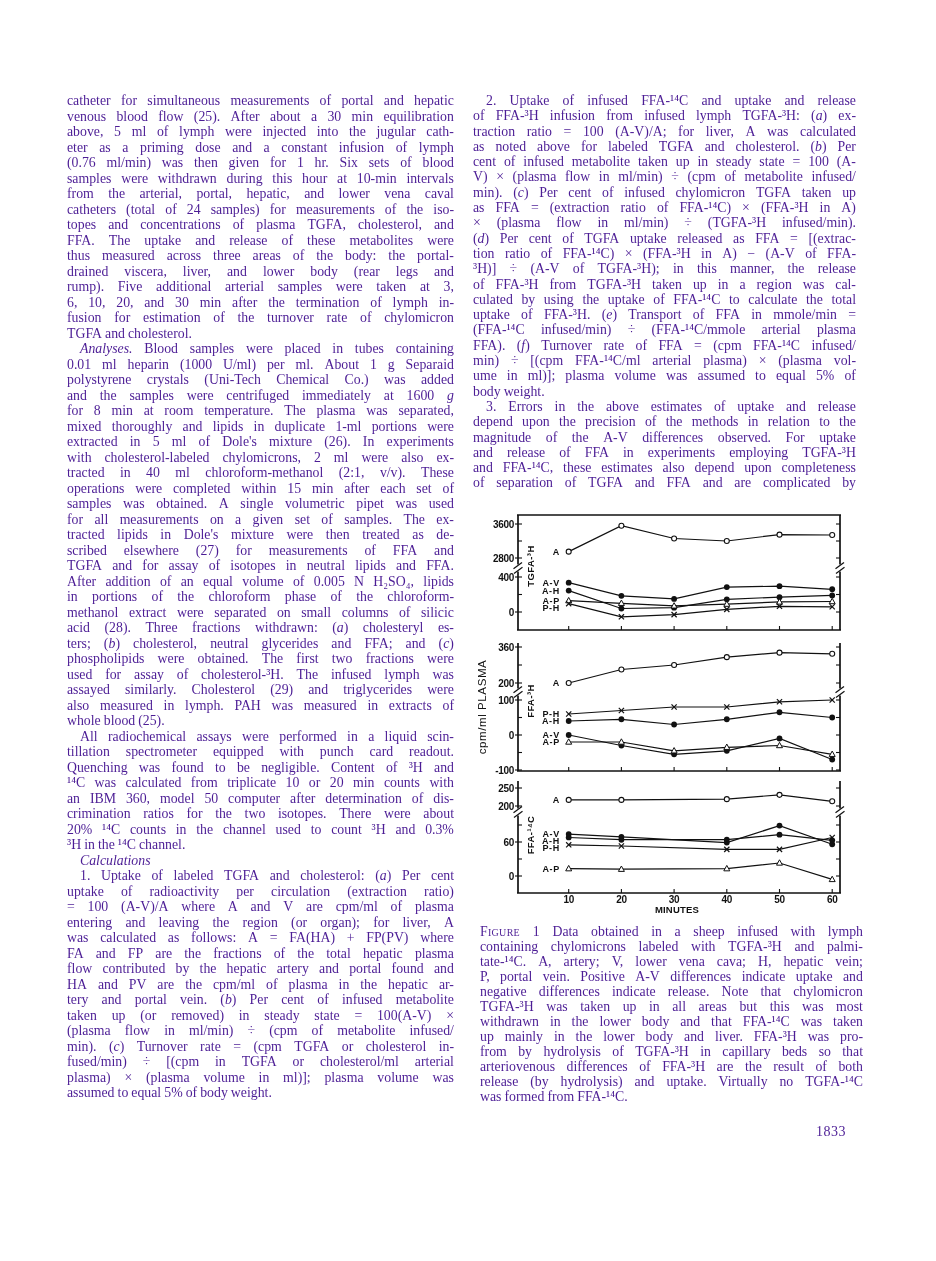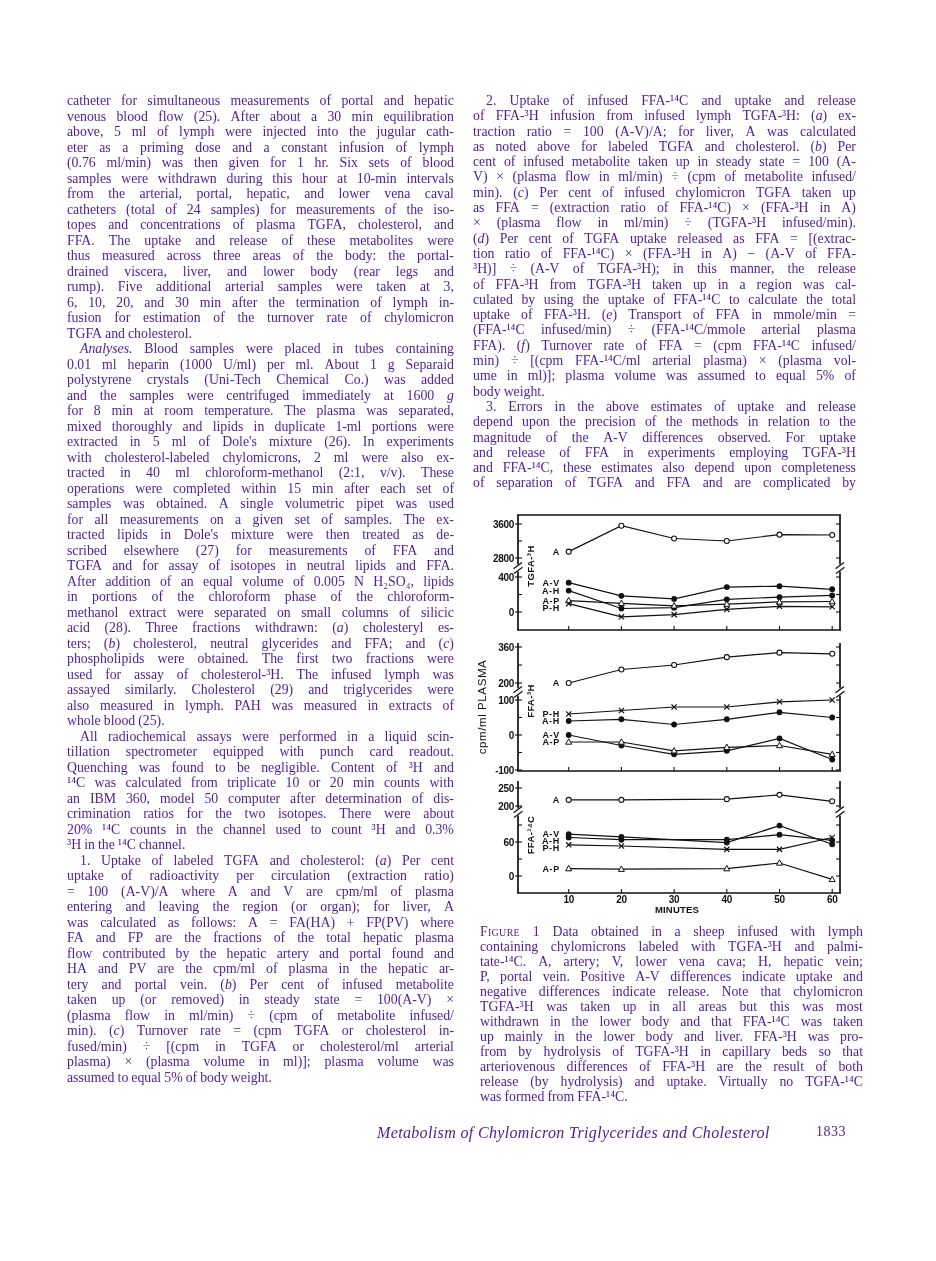--- a/index.html
+++ b/index.html
@@ -586,20 +586,25 @@
         </div>
         <div class="ln">
           <span class="w">³H</span>
           <span class="w">in</span>
           <span class="w">the</span>
           <span class="w">¹⁴C</span>
           <span class="w">channel.</span>
         </div>
       </div>
       <div class="para">
+        <div class="ln ind">
+          <span class="w"><span class="em">Calculations</span></span>
+        </div>
+      </div>
+      <div class="para">
         <div class="ln j ind">
           <span class="w">1.</span>
           <span class="w">Uptake</span>
           <span class="w">of</span>
           <span class="w">labeled</span>
           <span class="w">TGFA</span>
           <span class="w">and</span>
           <span class="w">cholesterol:</span>
           <span class="w">(<span class="em">a</span>)</span>
           <span class="w">Per</span>
@@ -1681,16 +1686,15 @@
         </div>
         <div class="ln">
           <span class="w">was</span>
           <span class="w">formed</span>
           <span class="w">from</span>
           <span class="w">FFA-¹⁴C.</span>
         </div>
       </div>
     </div>
 
-  <div class="footer-title">Metabolism of Chylomicron Triglycerides and Cholesterol</div>
   <div class="footer-page">1833</div>
 
 </div>
 
 </body></html>

